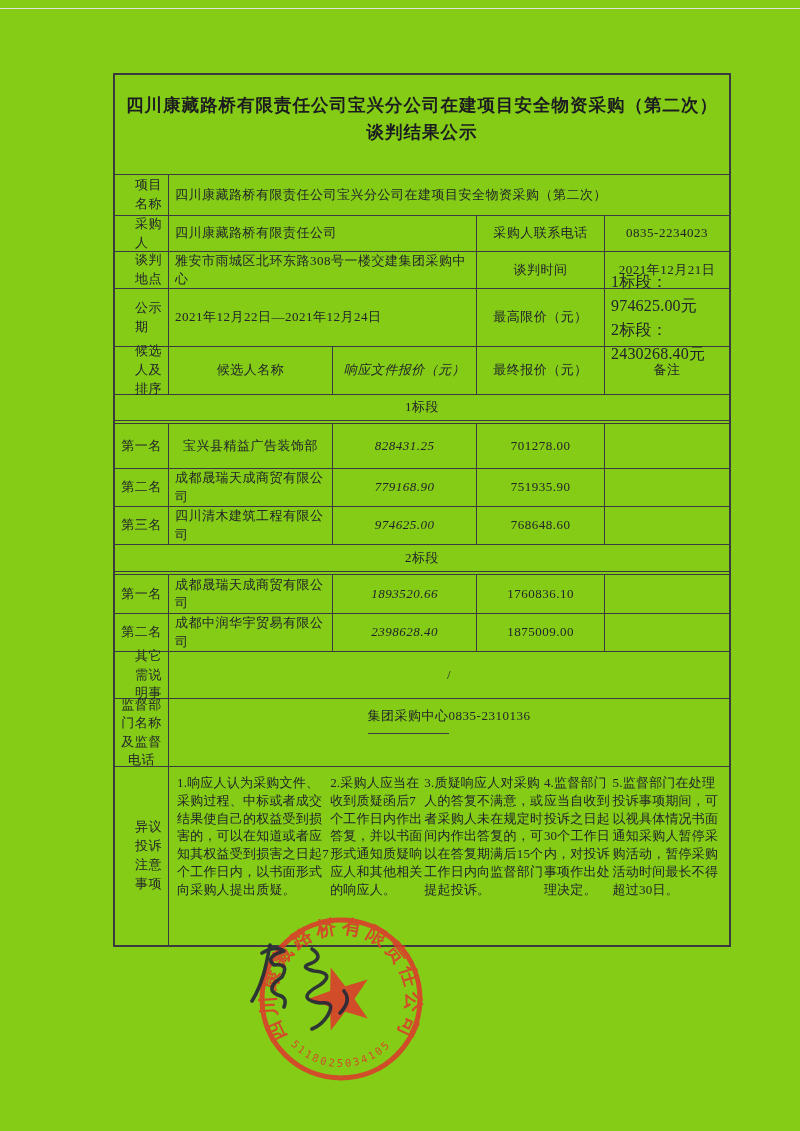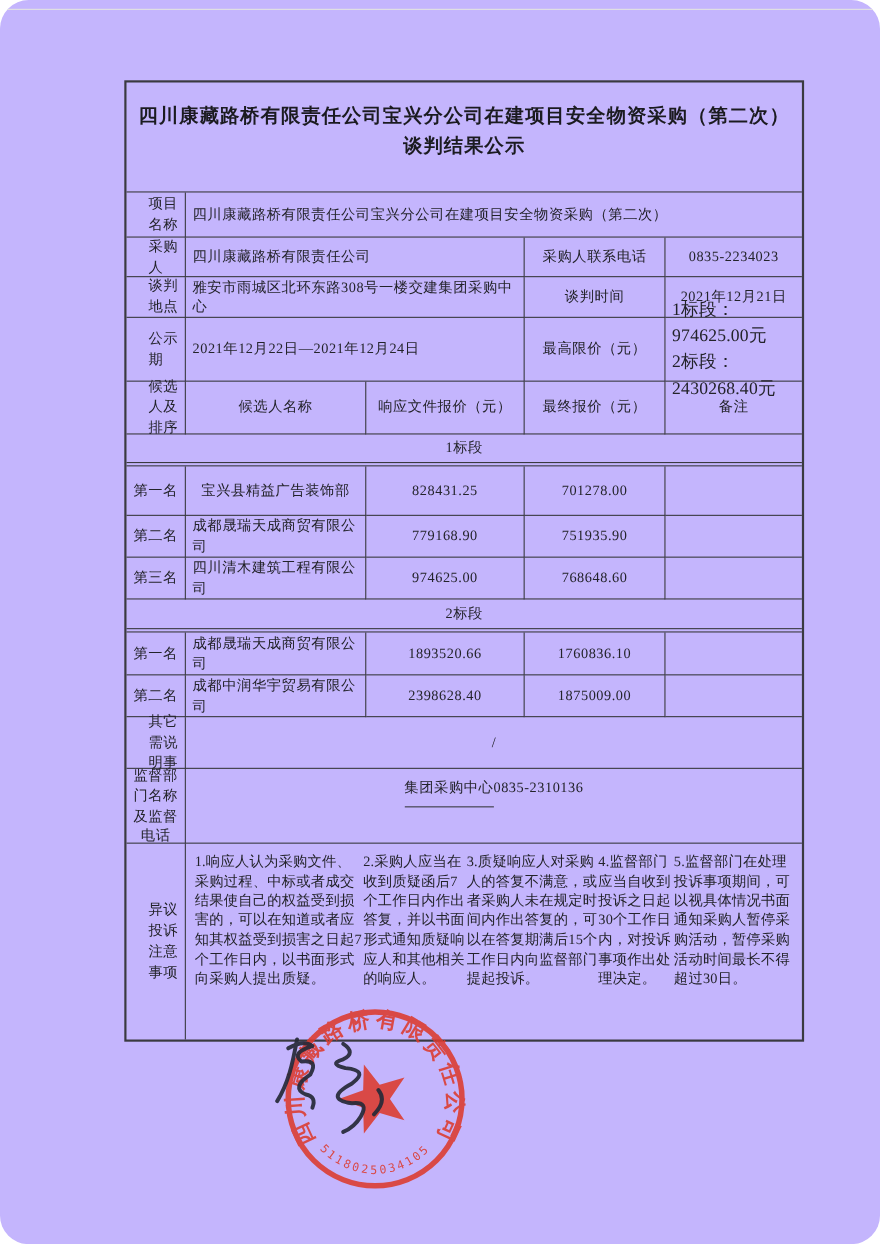--- a/index.html
+++ b/index.html
@@ -1,35 +1,35 @@
 <!DOCTYPE html>
 <html><head>
 <meta charset="utf-8">
 <style>
   html,body{margin:0;padding:0;background:#ffffff;}
   .sheet{
-    position:relative;width:800px;height:1131px;background:#c4b5fd;overflow:hidden;
-    font-family:"Liberation Serif","DejaVu Serif",serif;color:#23232a;border-radius:26px;
+    position:relative;width:800px;height:1131px;background:#84cc16;overflow:hidden;
+    font-family:"Liberation Serif","DejaVu Serif",serif;color:#23232a;
   }
   .artifact-line{position:absolute;left:0;top:8px;width:100%;height:1px;background:#e4e4e0;}
   .tbl{
     position:absolute;left:113px;top:73px;width:618px;
     border:2px solid #3a3a40;box-sizing:border-box;background:transparent;
   }
   .tr{display:flex;width:100%;}
   .td{
     box-sizing:border-box;border-right:1.5px solid #3a3a40;border-bottom:1.5px solid #3a3a40;
     display:flex;align-items:center;justify-content:center;text-align:center;
     padding:2px 4px;font-size:13px;line-height:1.4;letter-spacing:.5px;
   }
   .td:last-child{border-right:none;}
   .tr:last-child .td{border-bottom:none;}
   .w1{width:54px;flex:none;}
   .w2{width:164px;flex:none;}
-  .w3{width:144px;flex:none;}
+  .w3{width:144px;flex:none;font-style:italic;}
   .w4{width:128px;flex:none;}
   .wmid{width:308px;flex:none;}
   .rest{flex:1;}
   .lab-l{justify-content:flex-start;text-align:left;padding-left:20px;line-height:1.45;}
   .val-l{justify-content:flex-start;text-align:left;padding-left:6px;}
   .title-cell{flex-direction:column;justify-content:center;padding-bottom:14px;
     font-size:17.5px;font-weight:bold;line-height:1.5;letter-spacing:1px;color:#1b1b20;}
   .sec .td{border-bottom:4px double #3a3a40;}
   .limit2{font-size:16px;line-height:1.5;letter-spacing:.2px;}
   .stack{flex-direction:row;align-items:stretch;padding:0;}

